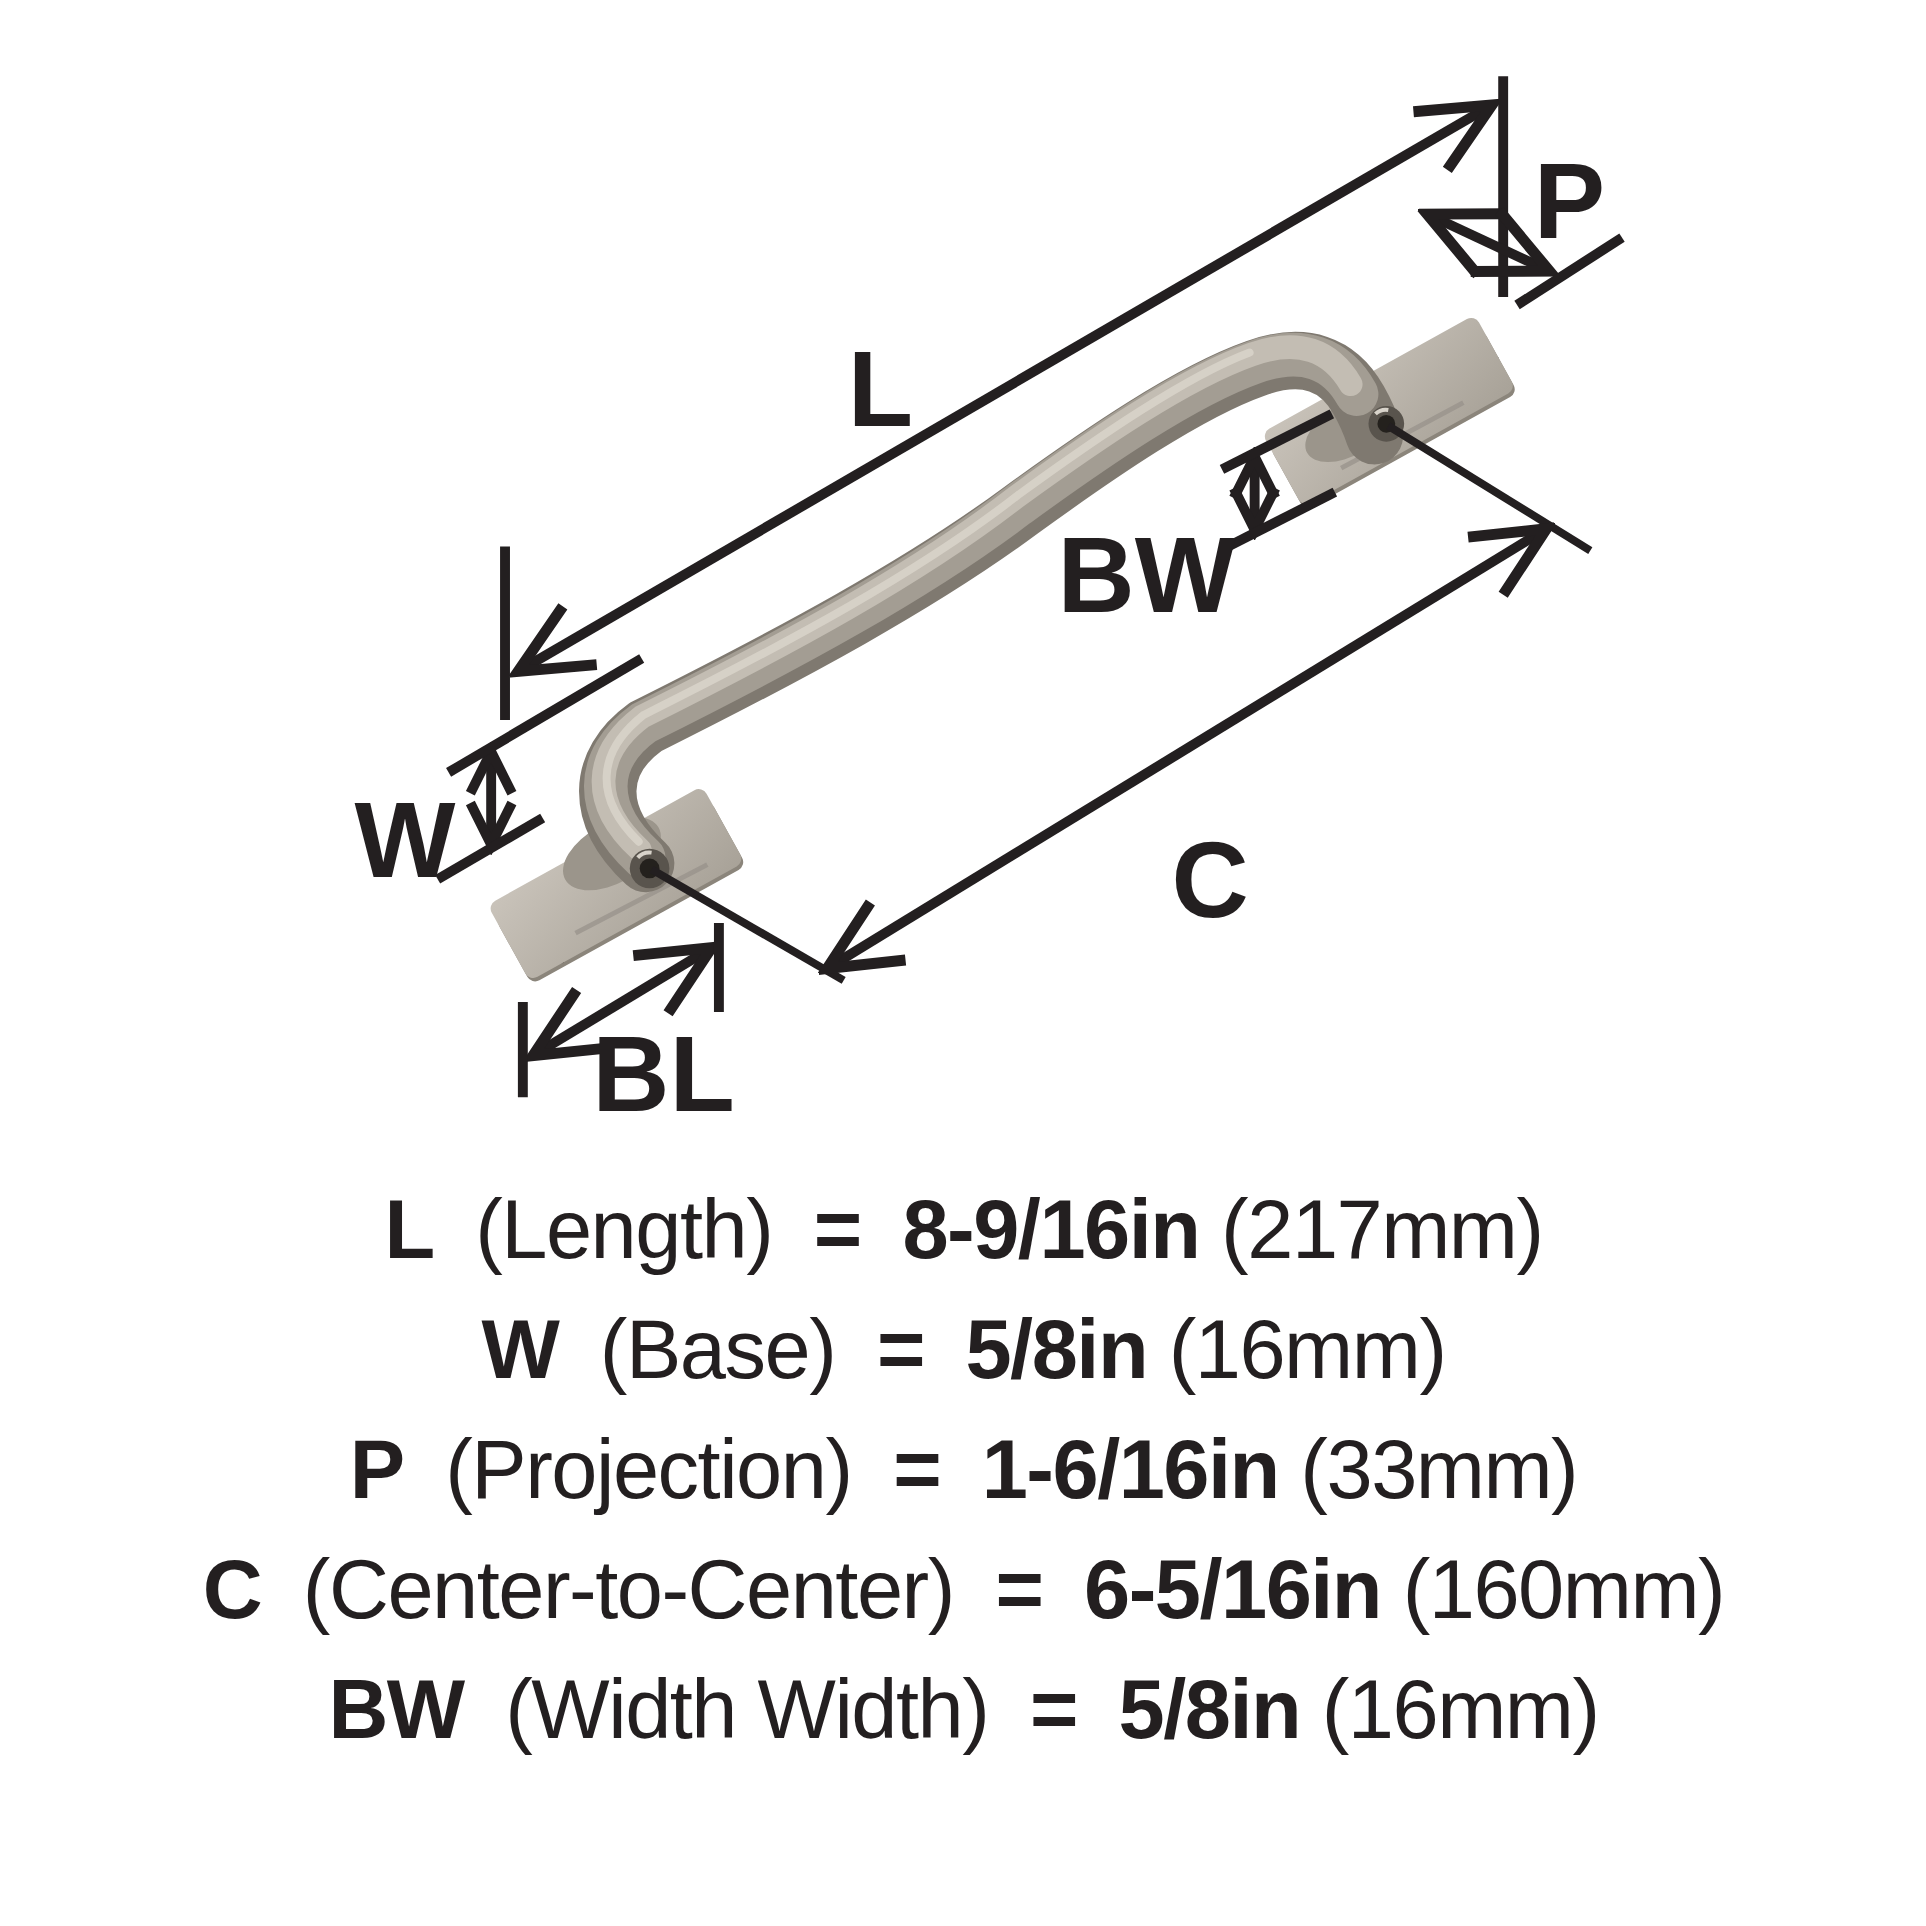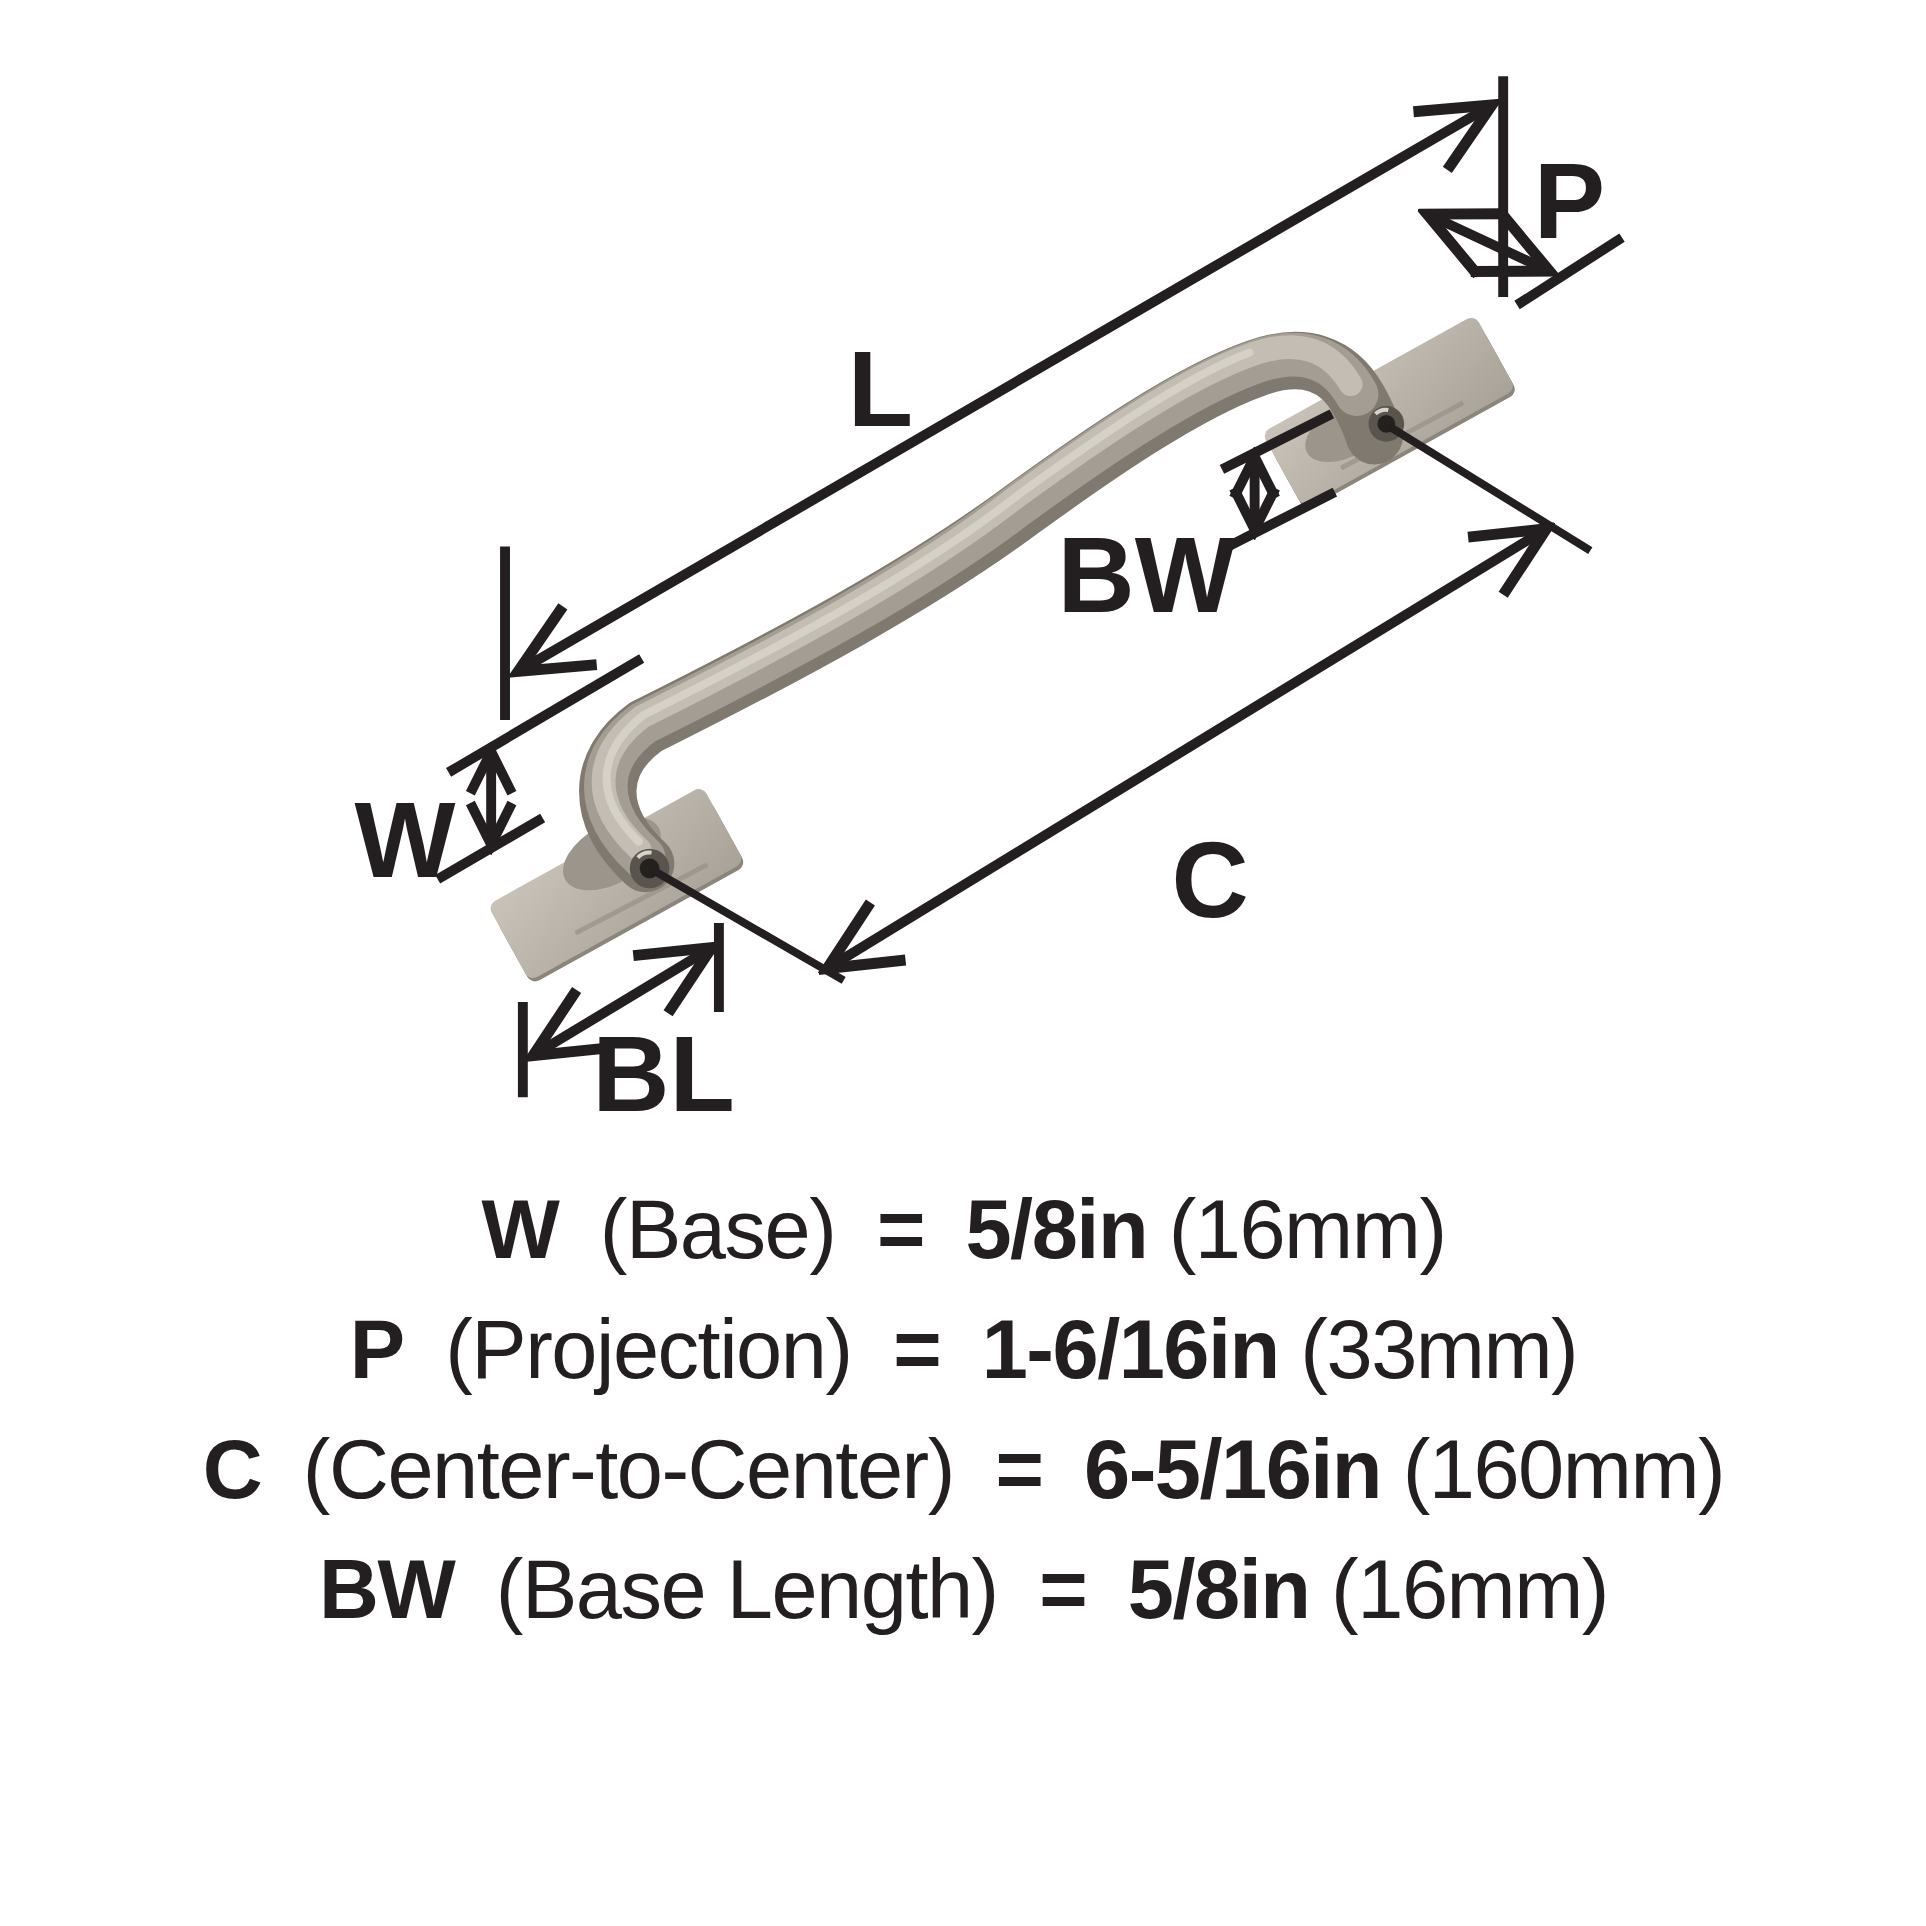--- a/index.html
+++ b/index.html
@@ -100,20 +100,27 @@
 
       <line class="dim" x1="1267" y1="462" x2="1267" y2="534" marker-start="url(#ahS)" marker-end="url(#ahS)"></line>
       <line class="dim" x1="1234" y1="474" x2="1345" y2="418"></line>
       <line class="dim" x1="1240" y1="552" x2="1348" y2="497"></line>
       <text class="lbl" x="1158" y="618">BW</text>
     </g>
   </svg>
 
   <div class="specs">
 
+    <div class="spec-line">
+      <span class="b">L</span>
+      <span class="lt gap">(Length)</span>
+      <span class="b gap">=</span>
+      <span class="b gap">8-9/16in</span>
+      <span class="lt">(217mm)</span>
+    </div>
 
     <div class="spec-line">
       <span class="b">W</span>
       <span class="lt gap">(Base)</span>
       <span class="b gap">=</span>
       <span class="b gap">5/8in</span>
       <span class="lt">(16mm)</span>
     </div>
 
     <div class="spec-line">
@@ -128,21 +135,21 @@
       <span class="b">C</span>
       <span class="lt gap">(Center-to-Center)</span>
       <span class="b gap">=</span>
       <span class="b gap">6-5/16in</span>
       <span class="lt">(160mm)</span>
     </div>
 
 
     <div class="spec-line">
       <span class="b">BW</span>
-      <span class="lt gap">(Base Length)</span>
+      <span class="lt gap">(Width Width)</span>
       <span class="b gap">=</span>
       <span class="b gap">5/8in</span>
       <span class="lt">(16mm)</span>
     </div>
 
   </div>
 </div>
 
 
 </body></html>

